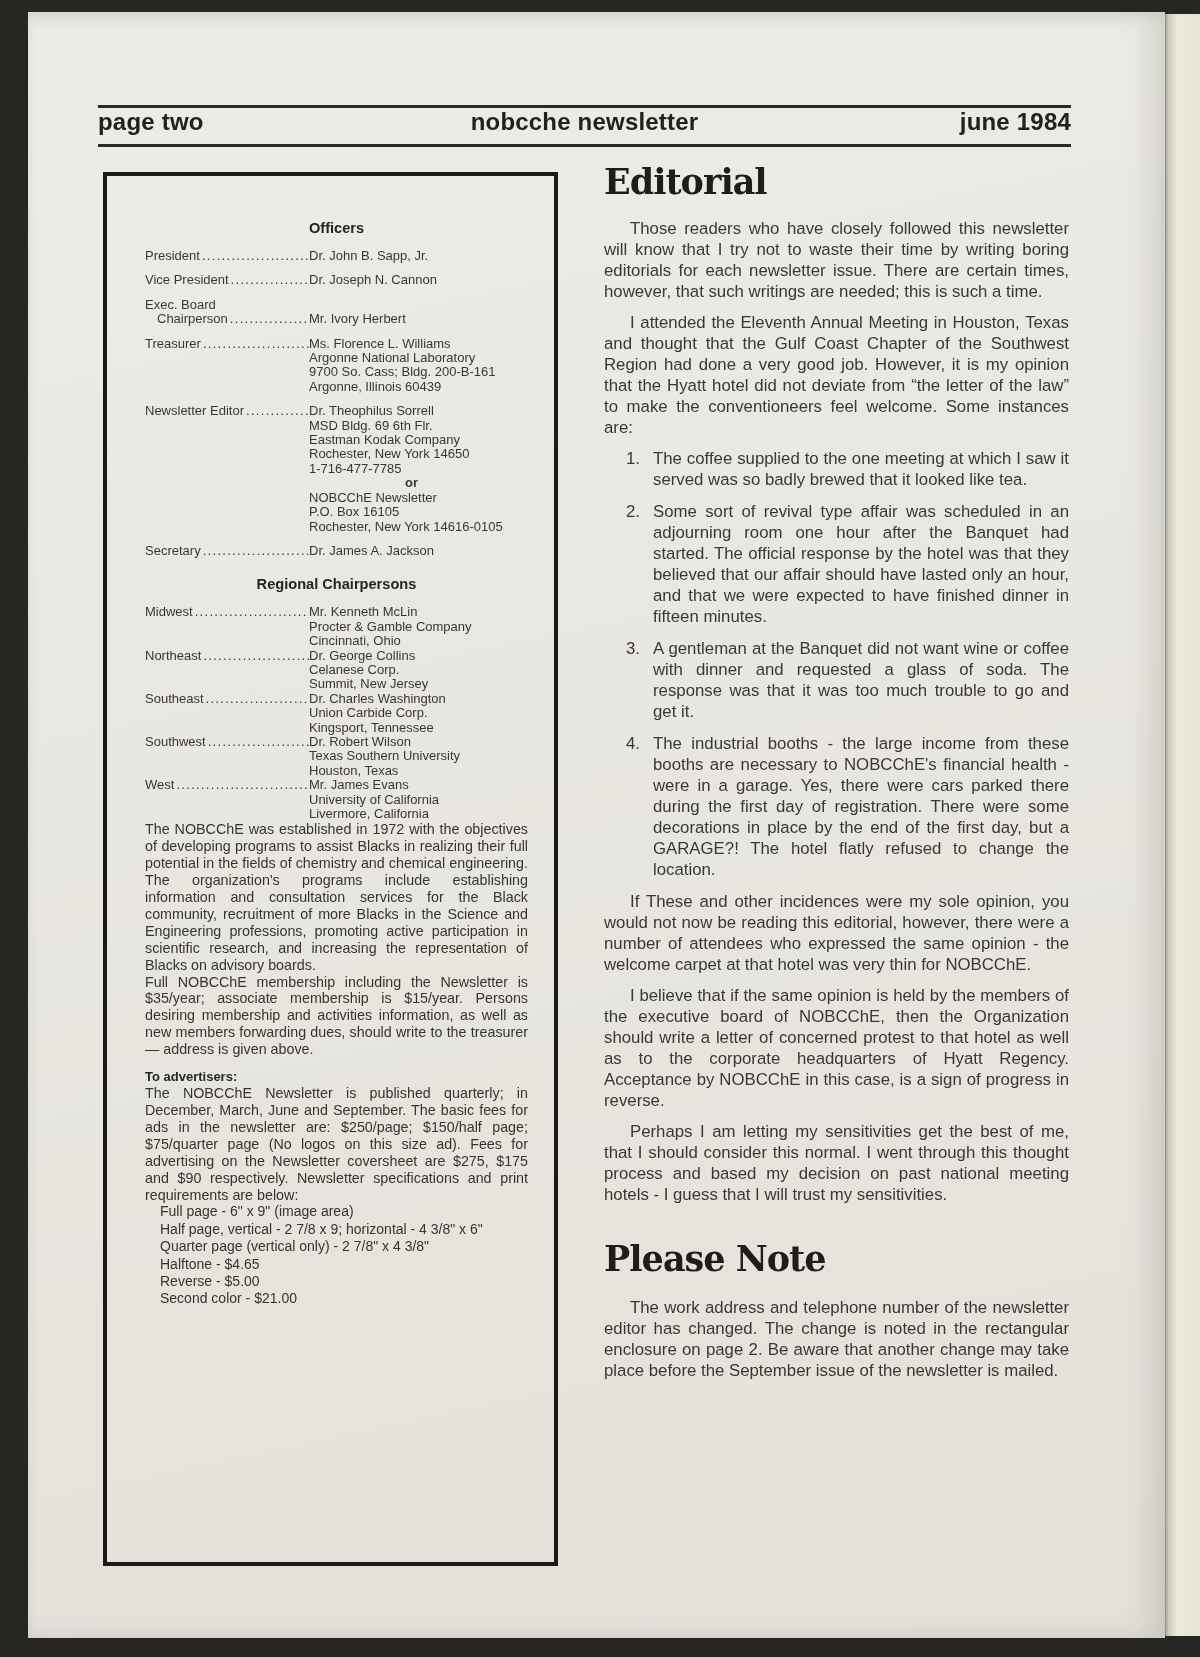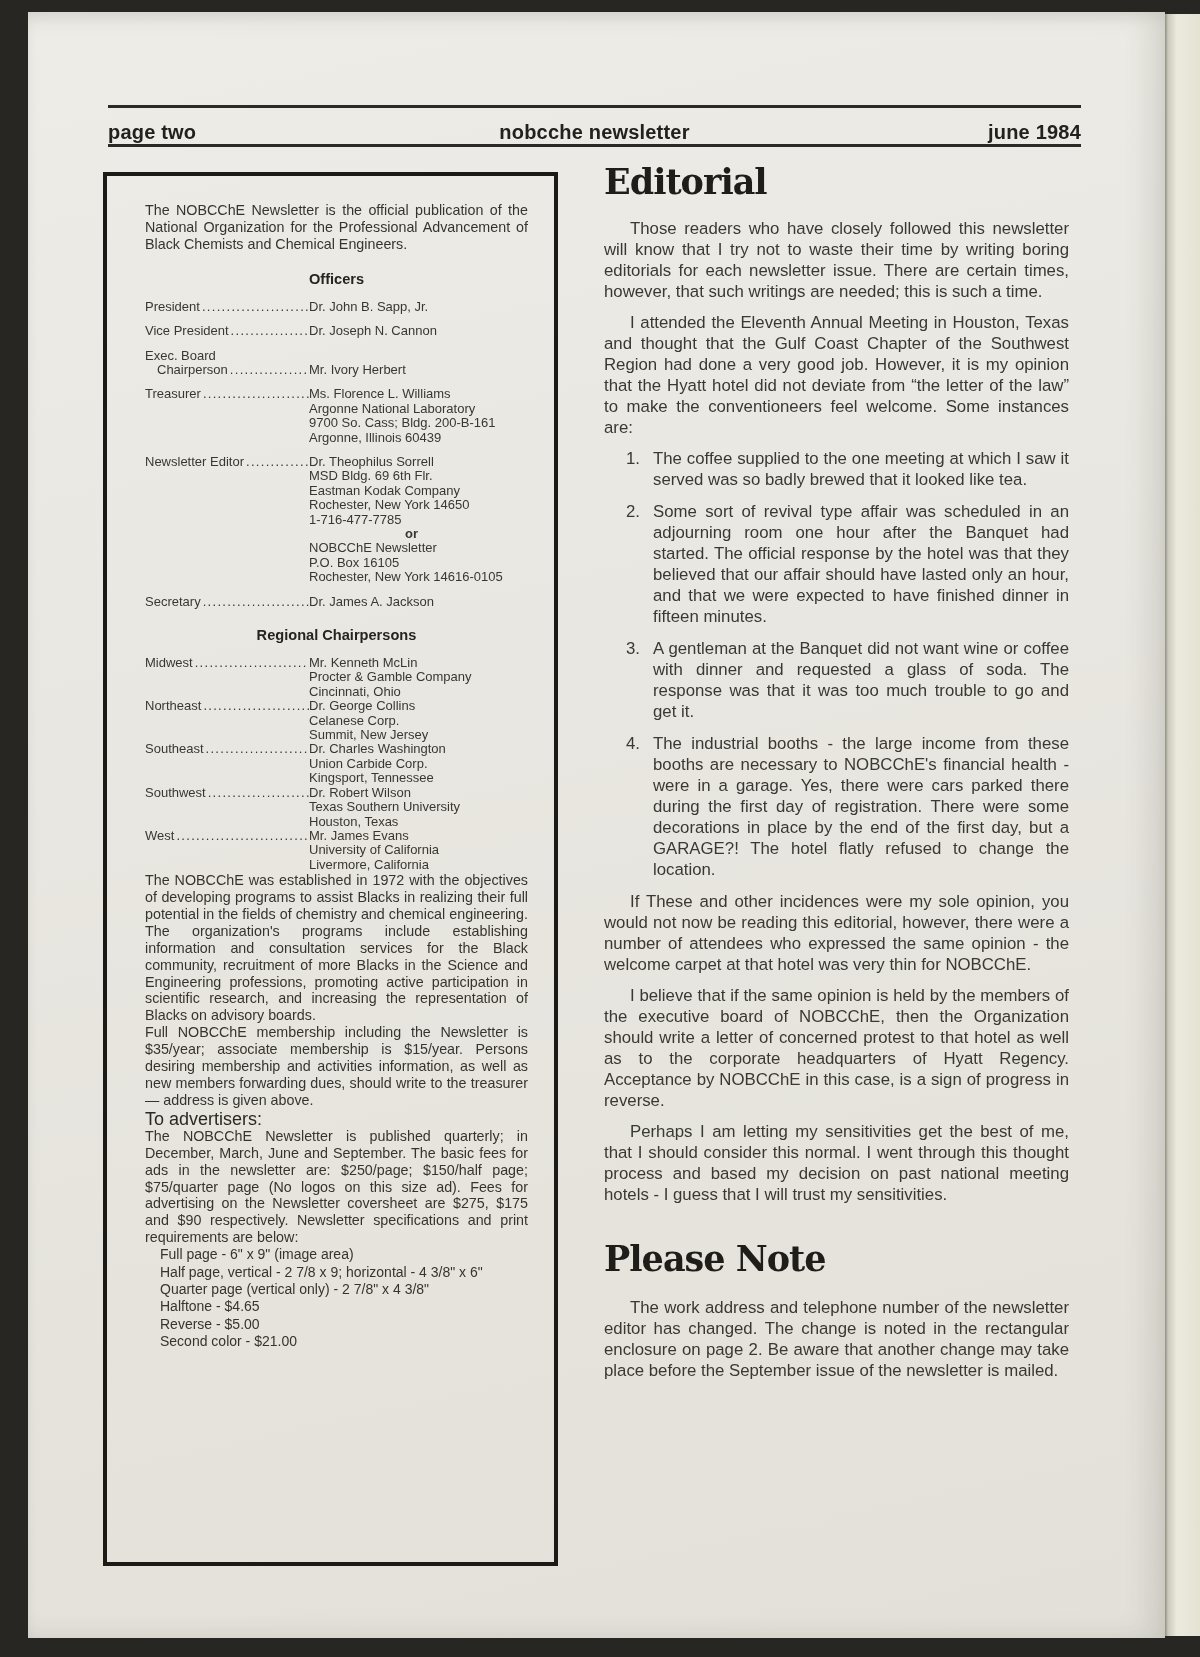--- a/index.html
+++ b/index.html
@@ -12,24 +12,24 @@
     position:absolute;left:28px;top:12px;width:1137px;height:1626px;
     background:linear-gradient(168deg,#edece6 0%,#e9e7e1 40%,#e2e0d8 100%);
     box-shadow:inset -16px 0 26px rgba(60,54,42,.12), inset 0 6px 12px rgba(0,0,0,.05);
   }
   .sliver{
     position:absolute;left:1165px;top:14px;width:35px;height:1622px;
     background:linear-gradient(90deg,#8f8e80 0px,#c9c8ba 3px,#eceadd 12px,#e3e2d3 100%);
   }
   
   .pageheader{
-    position:absolute;left:80px;top:93px;width:973px;height:36px;
+    position:absolute;left:70px;top:93px;width:973px;height:36px;
     border-top:3px solid #2b2a26;border-bottom:3px solid #2b2a26;
-    display:flex;align-items:flex-end;
-    font-weight:bold;font-size:20px;color:#22211d;letter-spacing:.2px;
+    display:flex;align-items:flex-start;
+    font-weight:bold;font-size:24px;color:#22211d;letter-spacing:.2px;
   }
   .pageheader .h-left{flex:1;text-align:left;}
   .pageheader .h-center{flex:1.4;text-align:center;}
   .pageheader .h-right{flex:1;text-align:right;}
 
   
   .mbox{
     position:absolute;left:75px;top:160px;width:455px;height:1394px;
     border:4px solid #1b1a17;box-sizing:border-box;
     padding:26px 26px 20px 38px;
@@ -41,21 +41,21 @@
   .orow{font-size:13px;line-height:14.4px;margin:0 0 10px 0;color:#3a3731;}
   .reg .orow{margin-bottom:0;}
   .oline{display:flex;}
   .olbl{width:164px;flex:none;display:flex;overflow:hidden;box-sizing:border-box;}
   .olbl.indent{padding-left:12px;align-items:center;}
   .olbl .lbl{flex:none;white-space:nowrap;}
   .dots{flex:1;overflow:hidden;white-space:nowrap;letter-spacing:1.3px;padding-left:2px;}
   .oval{white-space:nowrap;text-align:right;}
   .oaddr{margin-left:164px;}
   .or-line{font-weight:bold;text-align:center;width:205px;}
-  .adv-title{font-weight:normal;font-size:18px;line-height:17px;margin-top:2px;color:#2a2823;}
+  .adv-title{font-weight:bold;font-size:13px;line-height:17px;margin-top:10px;color:#2a2823;}
   .spec{font-size:14px;line-height:17.4px;margin-left:15px;}
   .about-gap{margin-top:23px;}
 
   
   .rcol{position:absolute;left:576px;top:150px;width:465px;color:#3a3832;}
   .ed-title{
     font-family:"DejaVu Serif","Liberation Serif",serif;font-weight:bold;
     font-size:35px;letter-spacing:-1px;color:#1f1d19;margin:0 0 16px 0;line-height:40px;
   }
   .ed-title.pn{margin-top:34px;margin-bottom:18px;}
@@ -69,21 +69,20 @@
 
 <div class="paper">
 
   <div class="pageheader">
     <span class="h-left">page two</span>
     <span class="h-center">nobcche newsletter</span>
     <span class="h-right">june 1984</span>
   </div>
 
   <div class="mbox">
-    <p class="lg">The NOBCChE Newsletter is the official publication of the National Organization for the Professional Advancement of Black Chemists and Chemical Engineers.</p>
 
     <div class="sect-title">Officers</div>
 
     <div class="orow">
       <div class="oline">
         <span class="olbl">
             <span class="lbl">President</span>
             <span class="dots">................................................................</span>
           </span>
         <span class="oval">Dr. John B. Sapp, Jr.</span>

